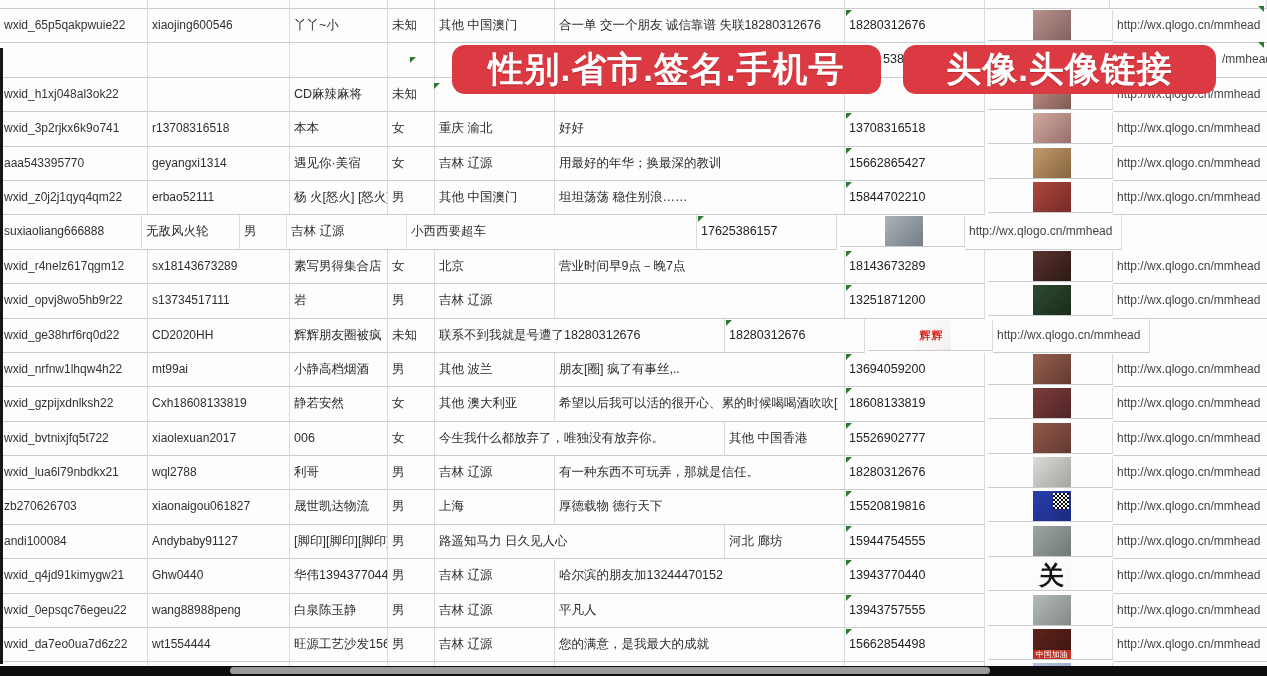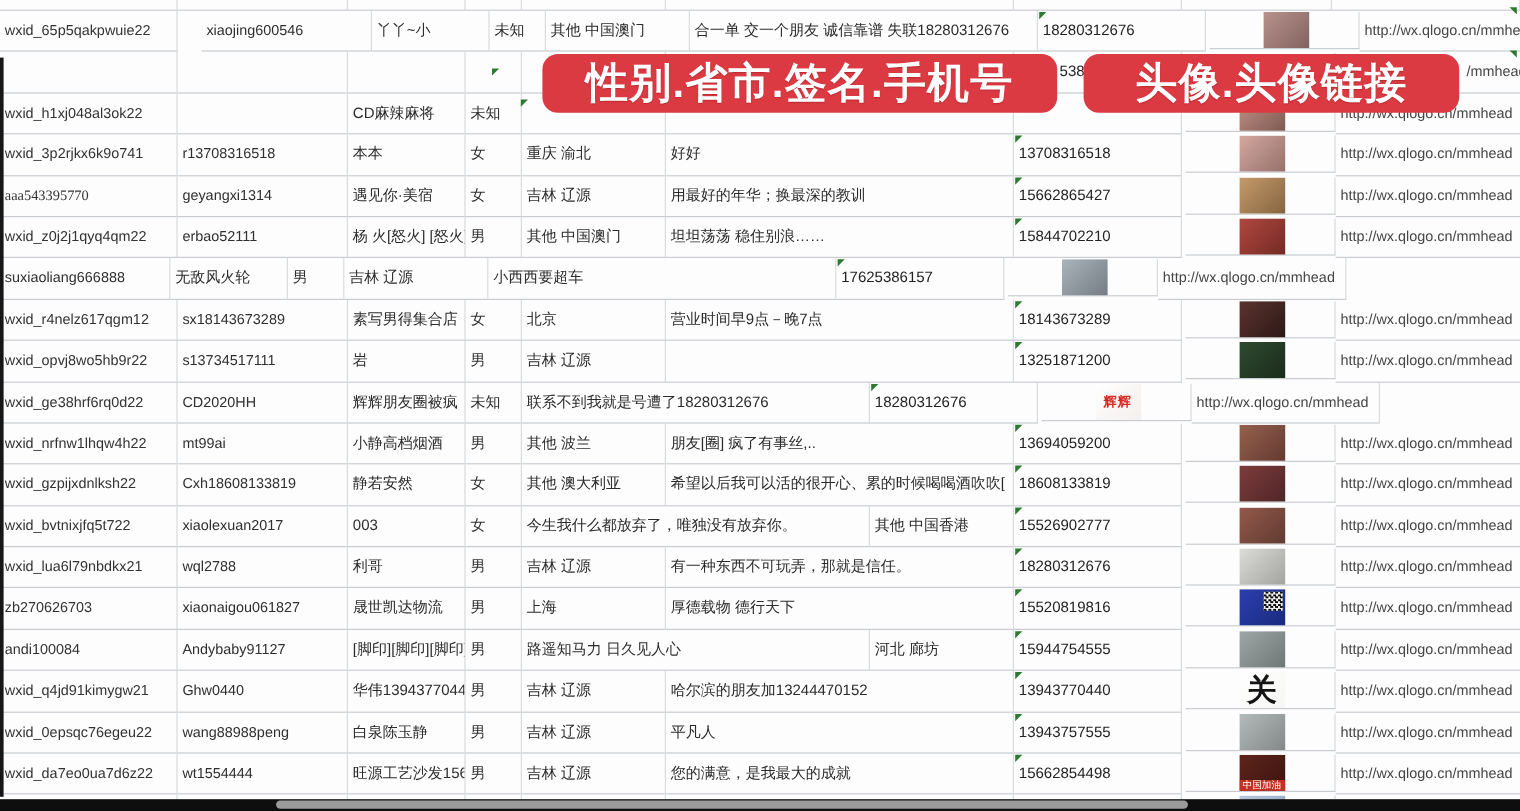--- a/index.html
+++ b/index.html
@@ -72,21 +72,21 @@
         <div class="cell" style="width: 98px;"></div>
         <div class="cell" style="width: 47px;"></div>
         <div class="cell" style="width: 120px;"></div>
         <div class="cell" style="width: 290px;"></div>
         <div class="cell" style="width: 140px;"></div>
         <div class="cell" style="width: 125px;"></div>
         <div class="cell" style="width: 157px;"></div>
       </div>
       <div class="row">
         <div class="cell id" style="width: 148px;">wxid_65p5qakpwuie22</div>
-        <div class="cell wechat_no" style="width: 142px; margin-left: 20px;">xiaojing600546</div>
+        <div class="cell wechat_no" style="width: 142px;">xiaojing600546</div>
         <div class="cell name" style="width: 98px;">丫丫~小</div>
         <div class="cell gender" style="width: 47px;">未知</div>
         <div class="cell province" style="width: 120px;">其他 中国澳门</div>
         <div class="cell signature" style="width: 290px;">合一单 交一个朋友 诚信靠谱 失联18280312676</div>
         <div class="cell phone mark" style="width: 140px;">18280312676</div>
         <div class="cell avatar" style="width: 125px;">
           <div class="avatar" style="background: linear-gradient(135deg, rgb(185, 146, 141), rgb(128, 98, 95));"></div>
         </div>
         <div class="cell link" style="width: 157px;">http://wx.qlogo.cn/mmhead</div>
       </div>
@@ -121,21 +121,21 @@
         <div class="cell gender" style="width: 47px;">女</div>
         <div class="cell province" style="width: 120px;">重庆 渝北</div>
         <div class="cell signature" style="width: 290px;">好好</div>
         <div class="cell phone mark" style="width: 140px;">13708316518</div>
         <div class="cell avatar" style="width: 125px;">
           <div class="avatar" style="background: linear-gradient(135deg, rgb(211, 168, 160), rgb(150, 112, 108));"></div>
         </div>
         <div class="cell link" style="width: 157px;">http://wx.qlogo.cn/mmhead</div>
       </div>
       <div class="row">
-        <div class="cell id" style="width: 148px; font-family: Liberation Serif, serif;">aaa543395770</div>
+        <div class="cell id" style="width: 148px;">aaa543395770</div>
         <div class="cell wechat_no" style="width: 142px;">geyangxi1314</div>
         <div class="cell name" style="width: 98px;">遇见你·美宿</div>
         <div class="cell gender" style="width: 47px;">女</div>
         <div class="cell province" style="width: 120px;">吉林 辽源</div>
         <div class="cell signature" style="width: 290px;">用最好的年华；换最深的教训</div>
         <div class="cell phone mark" style="width: 140px;">15662865427</div>
         <div class="cell avatar" style="width: 125px;">
           <div class="avatar" style="background: linear-gradient(135deg, rgb(196, 154, 108), rgb(133, 100, 63));"></div>
         </div>
         <div class="cell link" style="width: 157px;">http://wx.qlogo.cn/mmhead</div>
@@ -227,21 +227,21 @@
         <div class="cell signature" style="width: 290px;">希望以后我可以活的很开心、累的时候喝喝酒吹吹[</div>
         <div class="cell phone mark" style="width: 140px;">18608133819</div>
         <div class="cell avatar" style="width: 125px;">
           <div class="avatar" style="background: linear-gradient(135deg, rgb(126, 60, 60), rgb(78, 37, 39));"></div>
         </div>
         <div class="cell link" style="width: 157px;">http://wx.qlogo.cn/mmhead</div>
       </div>
       <div class="row">
         <div class="cell id" style="width: 148px;">wxid_bvtnixjfq5t722</div>
         <div class="cell wechat_no" style="width: 142px;">xiaolexuan2017</div>
-        <div class="cell name" style="width: 98px;">003</div>
+        <div class="cell name" style="width: 98px;">006</div>
         <div class="cell gender" style="width: 47px;">女</div>
         <div class="cell signature" style="width: 290px;">今生我什么都放弃了，唯独没有放弃你。</div>
         <div class="cell province" style="width: 120px;">其他 中国香港</div>
         <div class="cell phone mark" style="width: 140px;">15526902777</div>
         <div class="cell avatar" style="width: 125px;">
           <div class="avatar" style="background: linear-gradient(135deg, rgb(147, 89, 74), rgb(97, 58, 49));"></div>
         </div>
         <div class="cell link" style="width: 157px;">http://wx.qlogo.cn/mmhead</div>
       </div>
       <div class="row">

